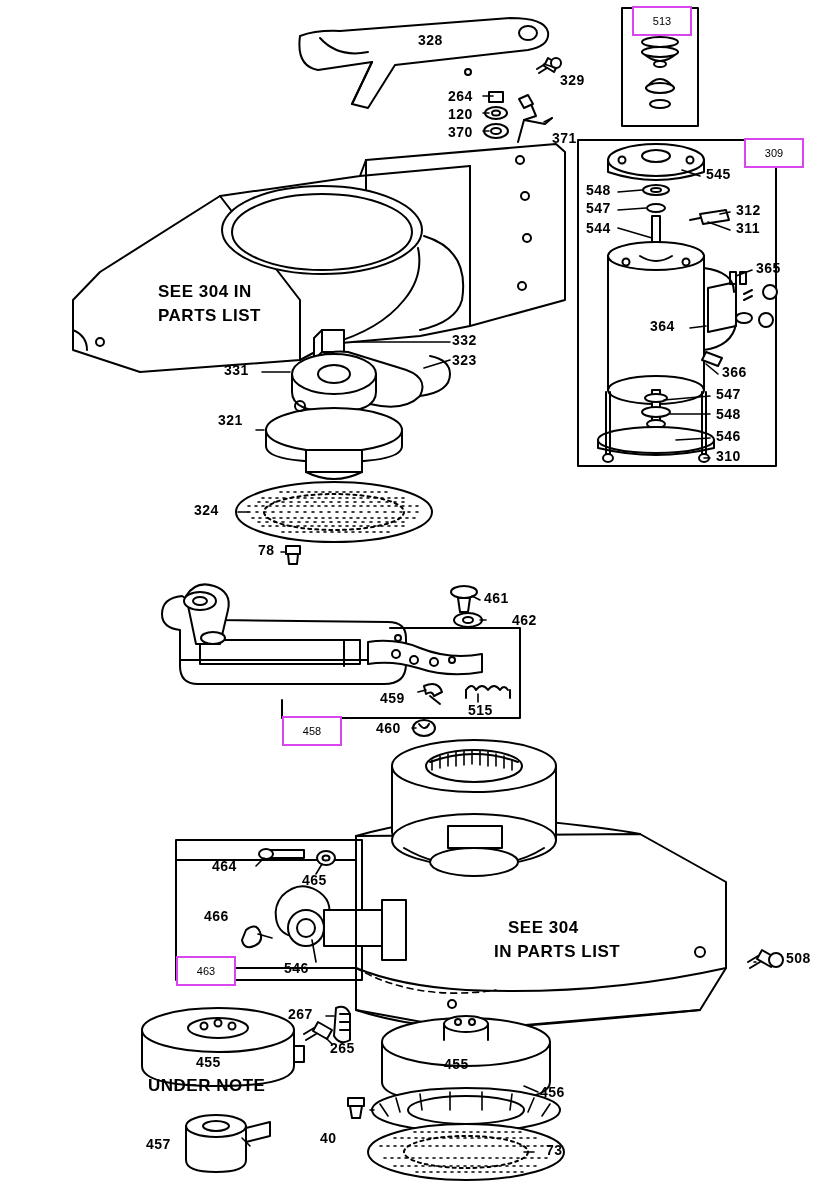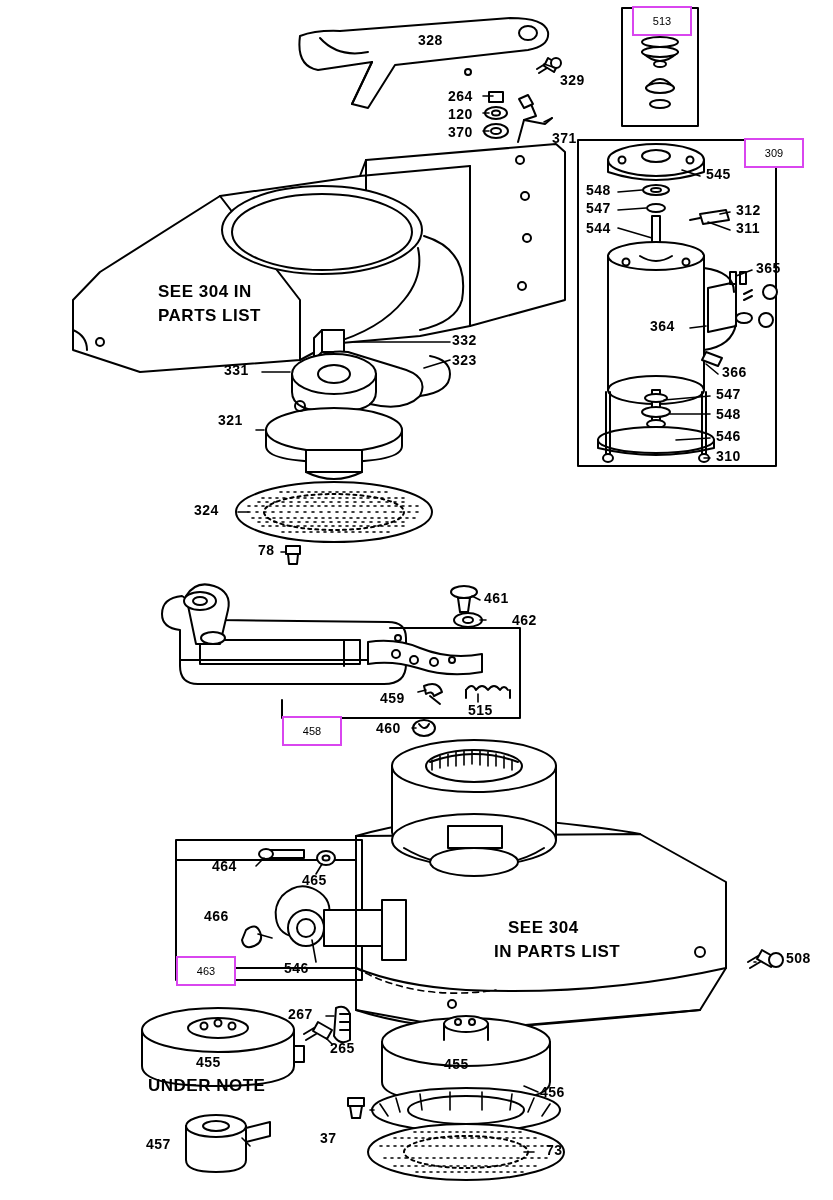--- a/index.html
+++ b/index.html
@@ -334,14 +334,14 @@
 <div class="lbl note" style="left:494px;top:942px;">IN PARTS LIST</div>
 <div class="lbl n" style="left:786px;top:950px;">508</div>
 
 <div class="lbl n" style="left:288px;top:1006px;">267</div>
 <div class="lbl n" style="left:330px;top:1040px;">265</div>
 <div class="lbl n" style="left:196px;top:1054px;">455</div>
 <div class="lbl note" style="left:148px;top:1076px;">UNDER NOTE</div>
 <div class="lbl n" style="left:444px;top:1056px;">455</div>
 <div class="lbl n" style="left:540px;top:1084px;">456</div>
 <div class="lbl n" style="left:146px;top:1136px;">457</div>
-<div class="lbl n" style="left:320px;top:1130px;">37</div>
+<div class="lbl n" style="left:320px;top:1130px;">40</div>
 <div class="lbl n" style="left:546px;top:1142px;">73</div>
 
 </body></html>

